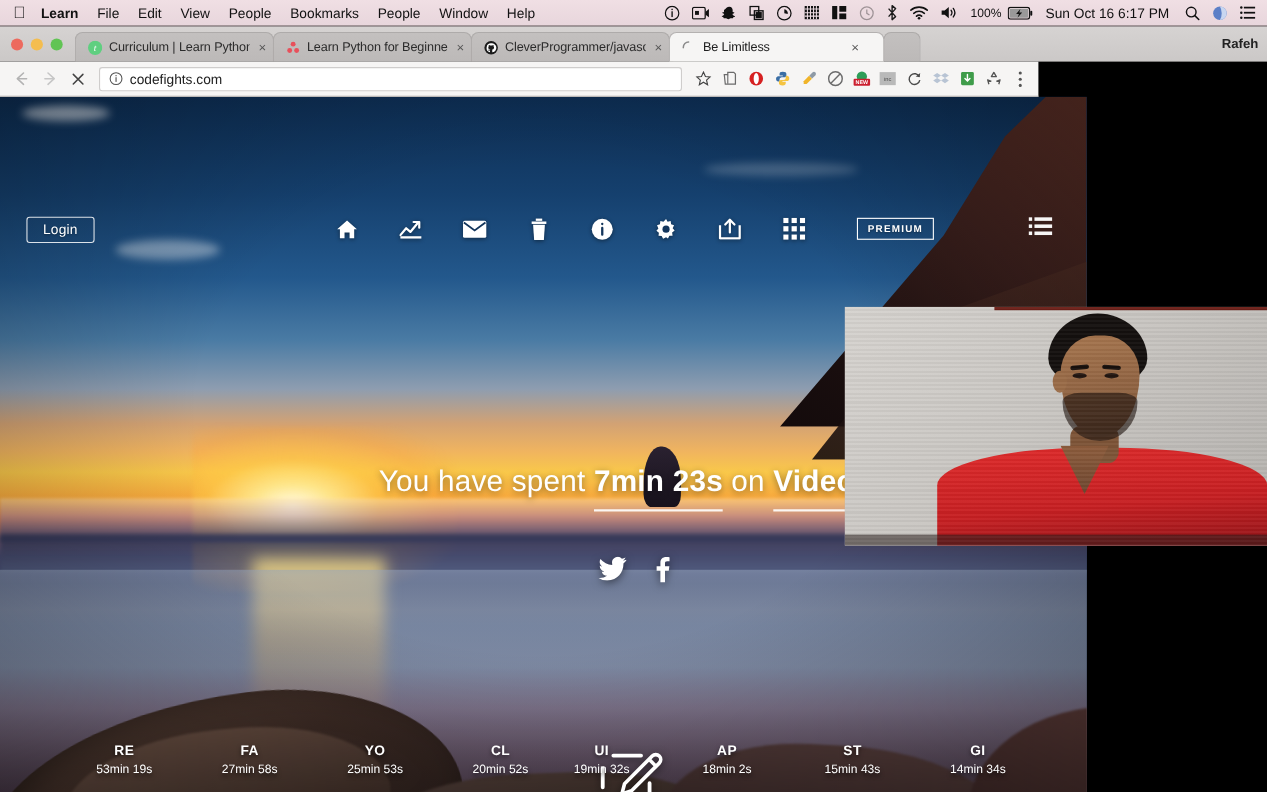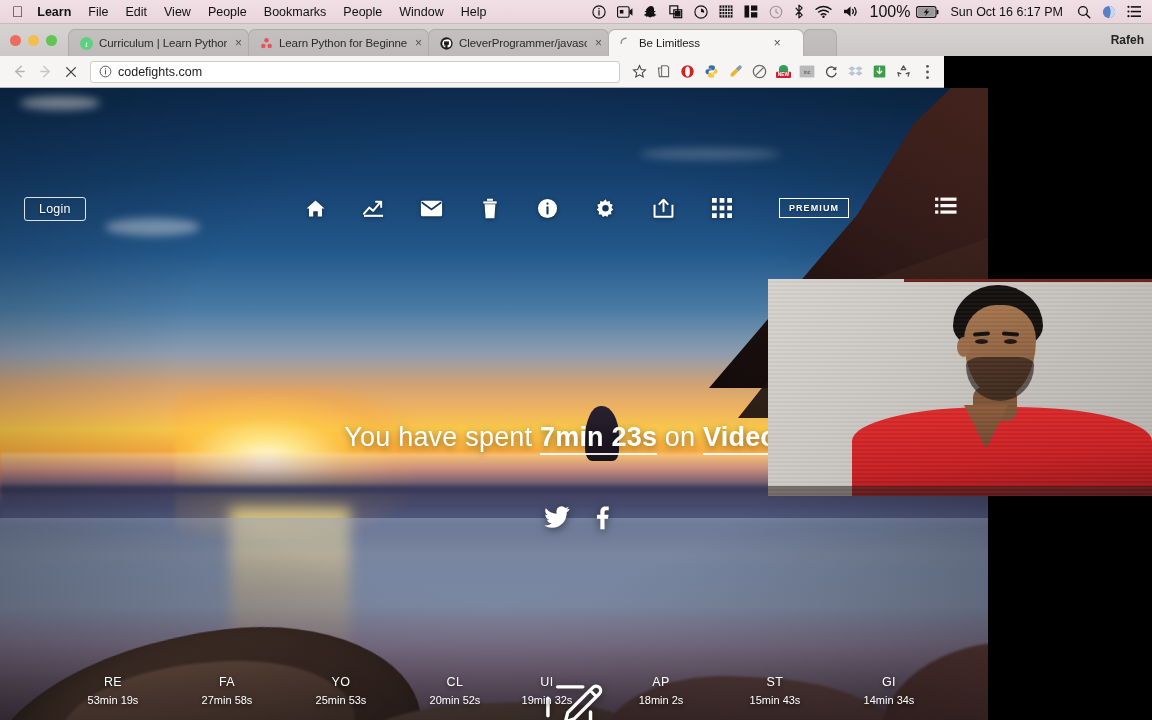--- a/index.html
+++ b/index.html
@@ -21,21 +21,21 @@
   #menubar .apple { margin-left:12px; margin-right:14px; font-size:15px; line-height:1; }
   #menubar .mi { margin-right:17px; white-space:nowrap; }
   #menubar .mi.bold { font-weight:bold; }
   #menubar .spacer { flex:1; }
   #menubar .si {
     margin-right:11px; display:flex; align-items:center;
     justify-content:center; height:24px;
   }
   #menubar .si svg { display:block; }
   #menubar .clock { margin-right:14px; white-space:nowrap; font-size:12.5px; }
-  #menubar .pct { margin-right:6px; font-size:16px; }
+  #menubar .pct { margin-right:6px; font-size:11px; }
 
   
   #tabstrip {
     position:absolute; top:24px; left:0; width:1152px; height:32px;
     background:linear-gradient(180deg,#d6d3d2 0%,#cbc8c7 100%);
     z-index:49;
   }
   .traffic { position:absolute; top:11px; left:10px; display:flex; gap:7px; }
   .traffic i { width:11px; height:11px; border-radius:50%; display:block; }
   .traffic .r { background:#ed6a5e; }
@@ -238,21 +238,21 @@
   
   #headline {
     position:absolute; left:0; top:334px; width:1152px;
     text-align:center; color:#fff; font-size:27px; font-weight:300;
     letter-spacing:0.2px; z-index:18;
     text-shadow:0 2px 7px rgba(0,0,0,0.45);
     white-space:nowrap;
   }
   #headline b {
     font-weight:bold; border-bottom:2px solid rgba(255,255,255,0.9);
-    padding-bottom:1px;
+    padding-bottom:11px;
   }
   #quote {
     position:absolute; left:0; top:386px; width:1152px; text-align:center;
     color:#f2f2f2; font-size:15px; font-weight:300; z-index:18;
     text-shadow:0 2px 6px rgba(0,0,0,0.5);
   }
   #social {
     position:absolute; left:0; top:418px; width:1152px;
     display:flex; justify-content:center; gap:26px; z-index:18;
   }
@@ -264,21 +264,21 @@
     display:flex; flex-direction:column; align-items:center; z-index:19;
   }
   #notepad .npicon { color:#fff; filter:drop-shadow(0 2px 4px rgba(0,0,0,0.55)); }
 
   
   .statgroup { position:absolute; bottom:14px; display:flex; z-index:19; }
   #statsLeft { left:56px; }
   #statsRight { right:42px; }
   .stat { width:114px; text-align:center; color:#fff; }
   .stat .k {
-    font-size:12.5px; font-weight:normal; letter-spacing:0.4px;
+    font-size:12.5px; font-weight:bold; letter-spacing:0.4px;
     text-shadow:0 2px 4px rgba(0,0,0,0.6);
   }
   .stat .v {
     font-size:11px; font-weight:normal; margin-top:5px;
     text-shadow:0 2px 4px rgba(0,0,0,0.65);
   }
 
   
   #webcam {
     position:absolute; left:768px; top:279px; width:384px; height:217px;

